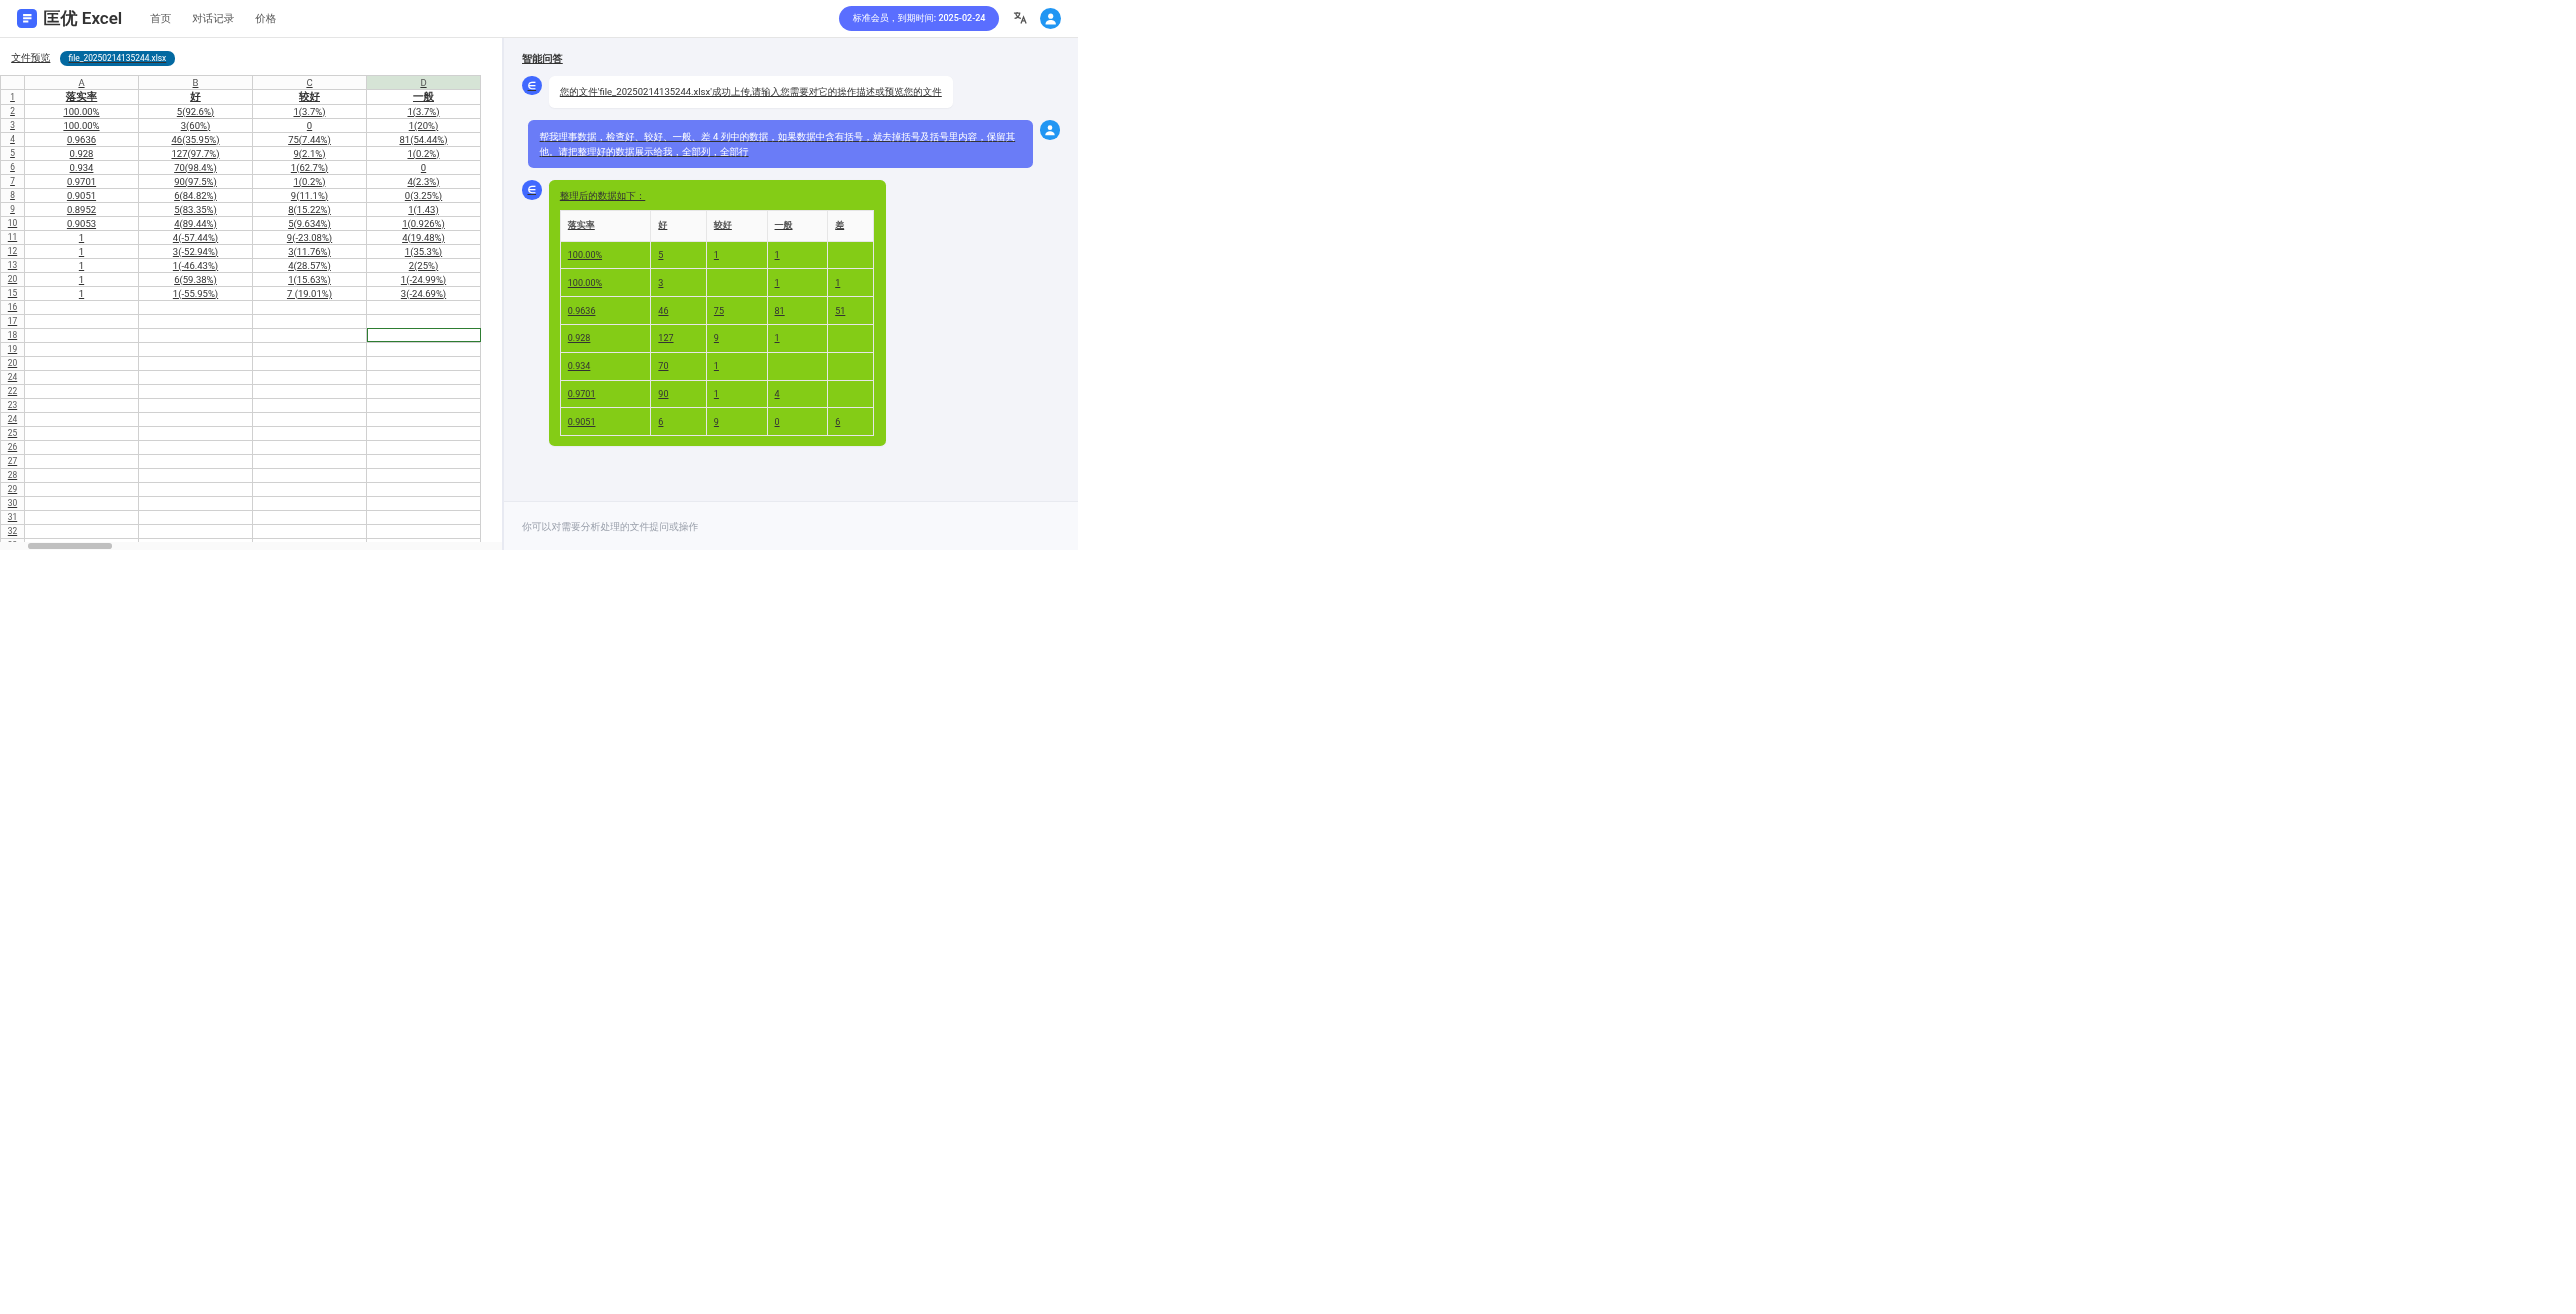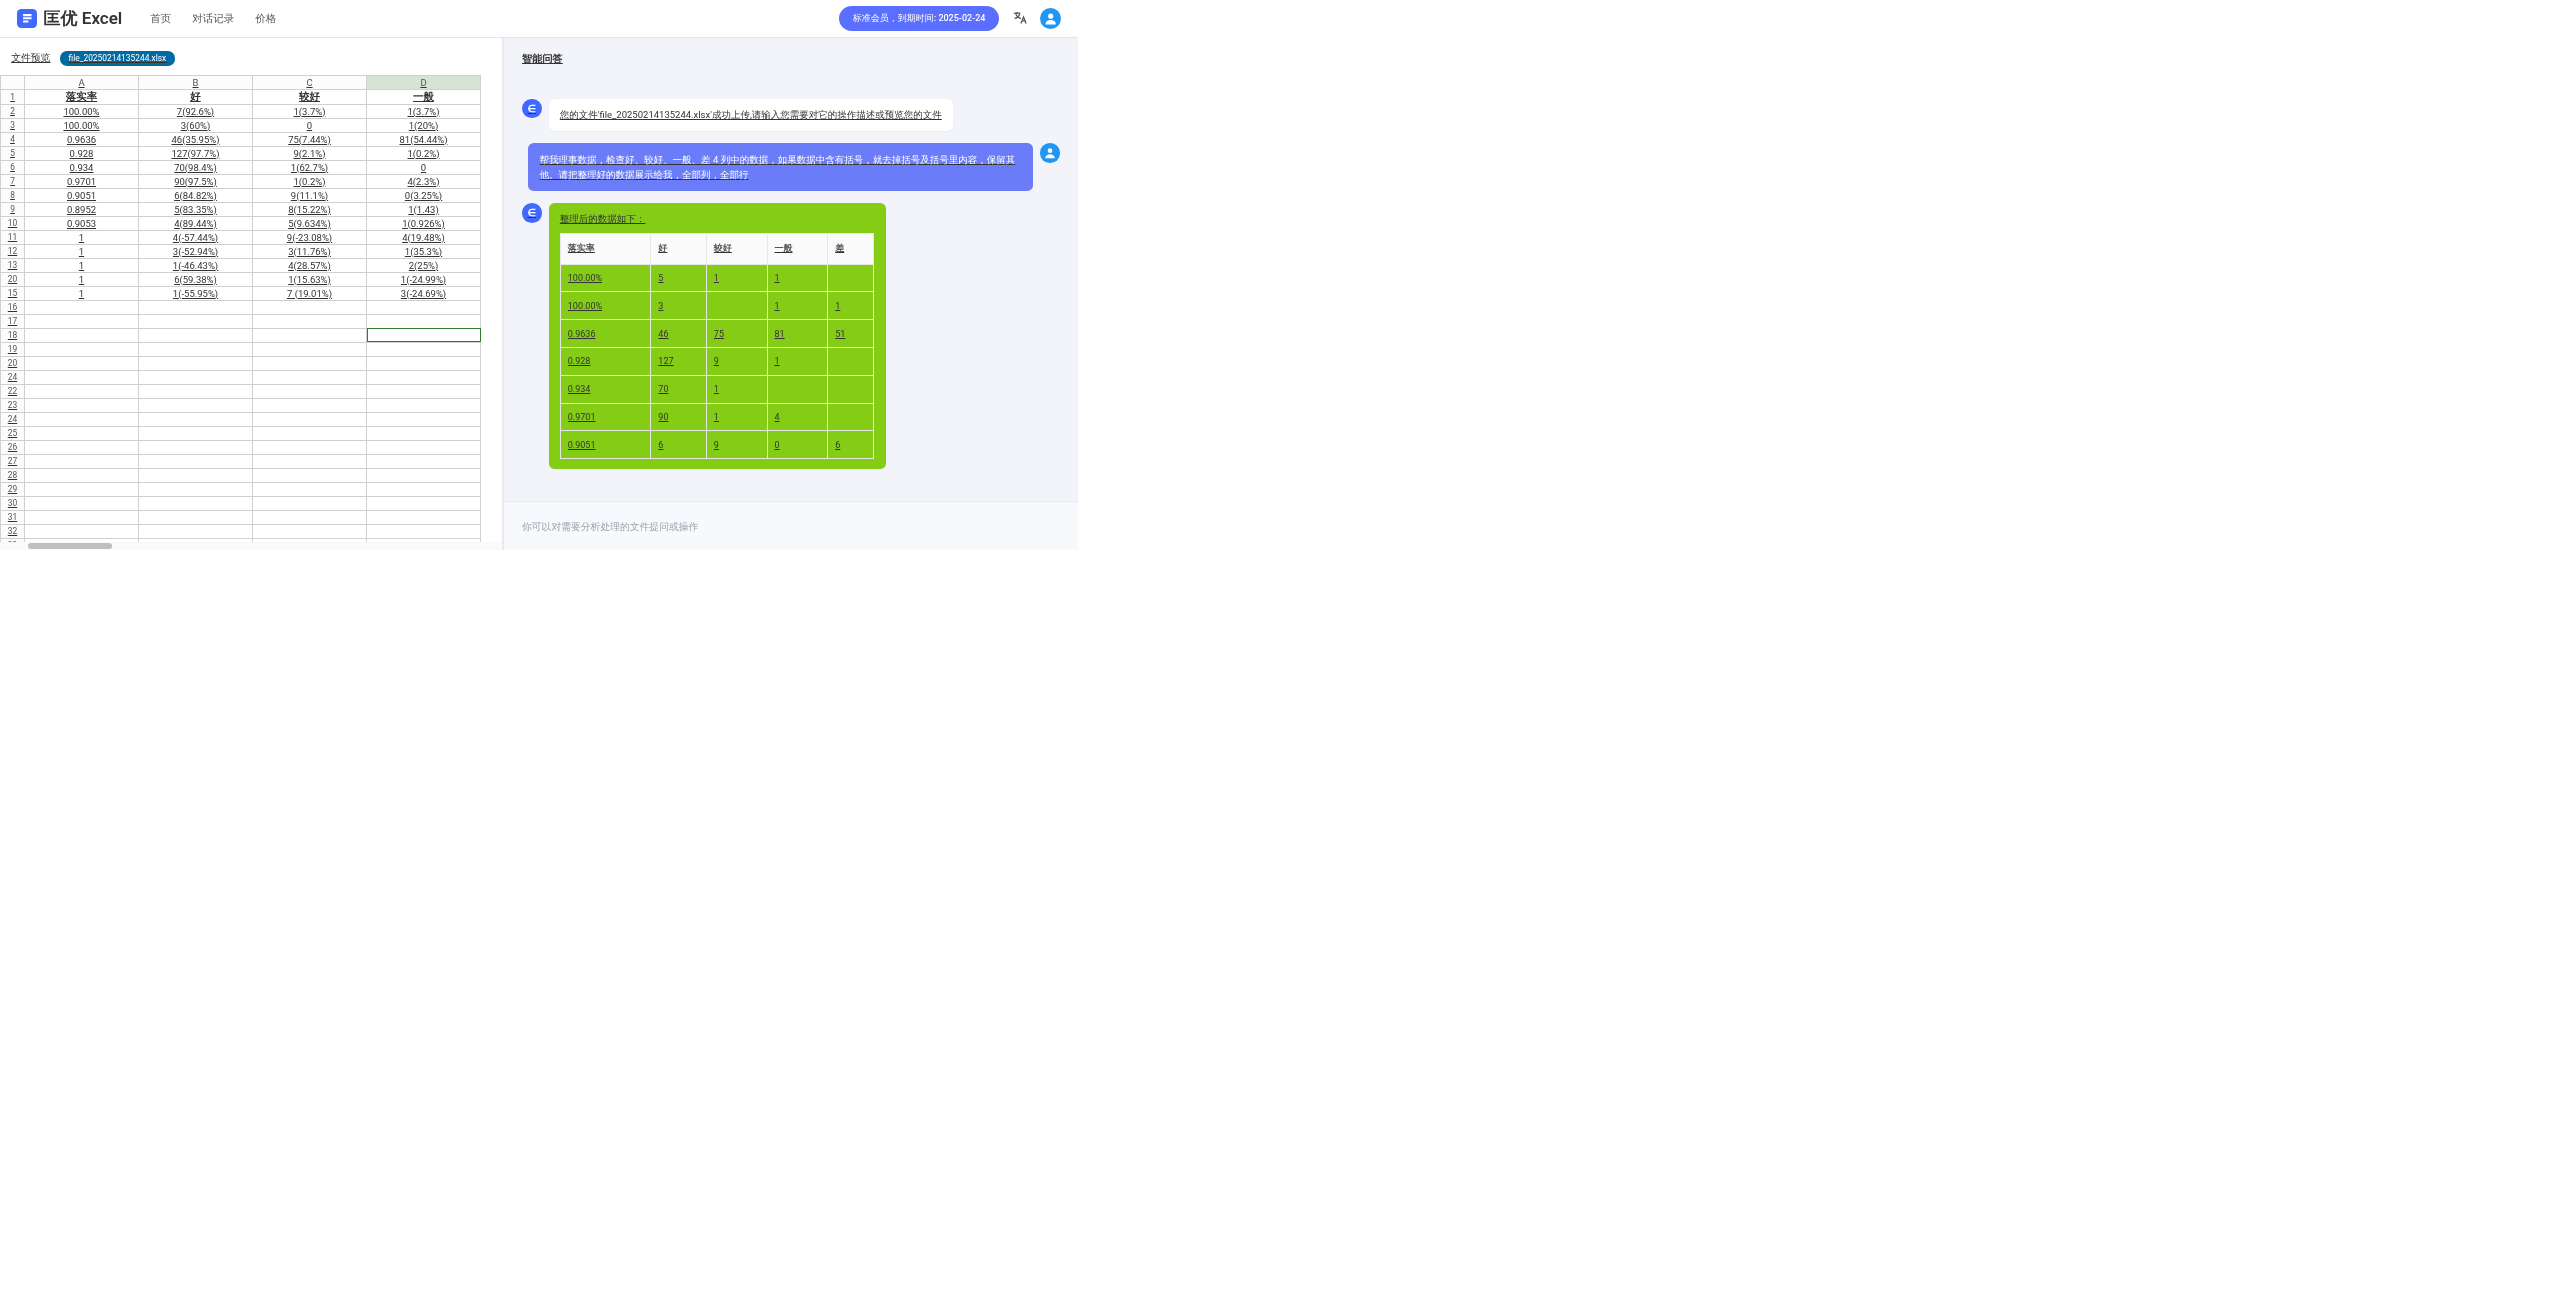--- a/index.html
+++ b/index.html
@@ -13,21 +13,21 @@
 .nav { display:flex; gap:21px; }
 .nav-item { font-size:10.5px; color:#555; cursor:pointer; }
 .member-badge { margin-left:auto; background:#5a6eff; color:#fff; padding:5.6px 14px; border-radius:12.6px; font-size:9px; font-weight:500; }
 .header-icon { margin-left:12.6px; cursor:pointer; }
 .avatar { width:21px; height:21px; border-radius:50%; background:#2196f3; display:flex; align-items:center; justify-content:center; margin-left:12.6px; }
 .avatar svg { width:15.4px; height:15.4px; fill:#fff; }
 
 
 .main { display:flex; height:calc(100% - 38px);text-decoration:underline; }
 .left { width:504px; background:#fff; display:flex; flex-direction:column; border-right:2.8px solid #e8eaf2; }
-.right { flex:1; background:#f3f4f9; display:flex; flex-direction:column; position:relative;gap:23px; }
+.right { flex:1; background:#f3f4f9; display:flex; flex-direction:column; position:relative; }
 
 
 .file-bar { padding:12.6px 11.2px 8.4px 11.2px; display:flex; align-items:center; gap:9.8px; }
 .file-bar-label { font-size:9.8px; color:#333; }
 .file-chip { background:#0369a1; color:#fff; padding:2.8px 8.4px; border-radius:7px; font-size:8.4px; }
 
 
 .sheet { flex:1; overflow:auto; }
 .sheet table { border-collapse:collapse; table-layout:fixed; }
 .sheet th, .sheet td { border:0.7px solid #d0d0d0; text-align:center; font-size:9.5px; }
@@ -115,21 +115,21 @@
             <tr>
               <th class="row">1</th>
               <td>落实率</td>
               <td>好</td>
               <td>较好</td>
               <td>一般</td>
             </tr>
             <tr>
               <th class="row">2</th>
               <td>100.00%</td>
-              <td>7(92.6%)</td>
+              <td>5(92.6%)</td>
               <td>1(3.7%)</td>
               <td>1(3.7%)</td>
             </tr>
             <tr>
               <th class="row">3</th>
               <td>100.00%</td>
               <td>3(60%)</td>
               <td>0</td>
               <td>1(20%)</td>
             </tr>

